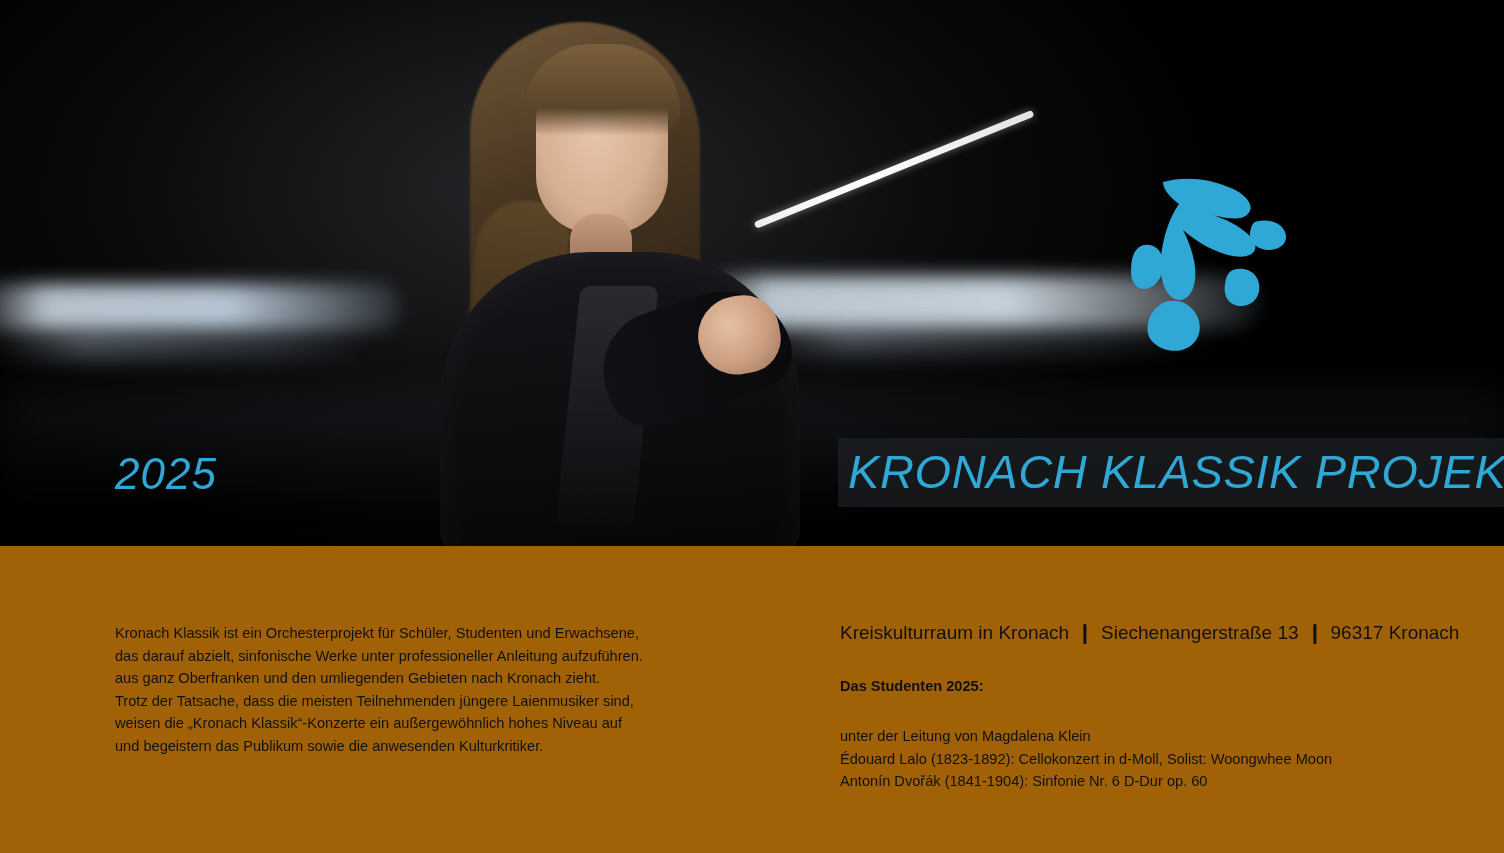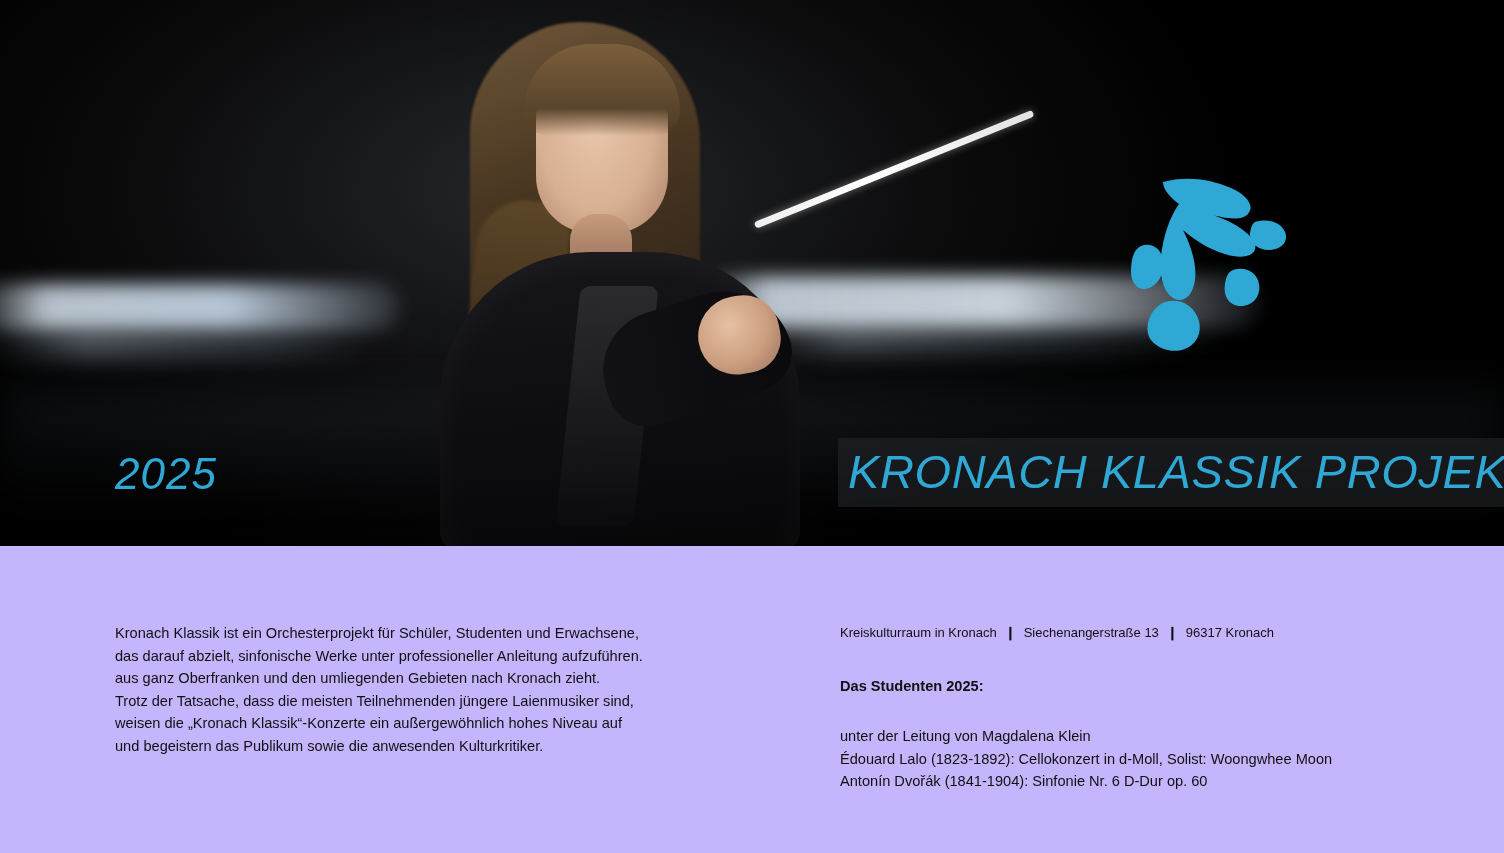--- a/index.html
+++ b/index.html
@@ -232,42 +232,42 @@
     color: #2fa8d5;
     line-height: 1;
     white-space: nowrap;
   }
 
   
   .content {
     position: relative;
     width: 1504px;
     height: 307px;
-    background: #c4b5fd;
+    background: #a16207;
   }
   .col-left {
     position: absolute;
     left: 115px;
     top: 76px;
     width: 600px;
   }
   .col-right {
     position: absolute;
     left: 840px;
     top: 76px;
     width: 560px;
   }
   .para-line {
     font-size: 14.6px;
     line-height: 22.5px;
     color: #111111;
     white-space: nowrap;
   }
   .venue-line {
-    font-size: 13px;
+    font-size: 19px;
     line-height: 22px;
     color: #111111;
     white-space: nowrap;
   }
   .sep {
     display: inline-block;
     margin: 0 8px;
     color: #111111;
     font-weight: 700;
     transform: scaleX(0.8);

